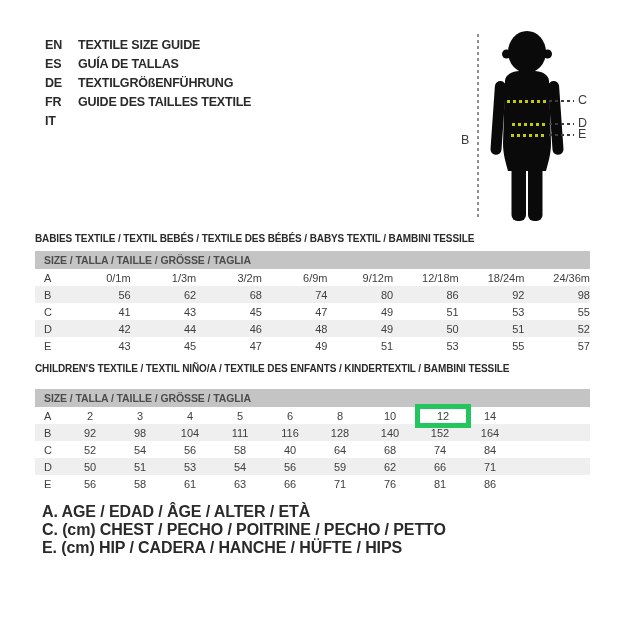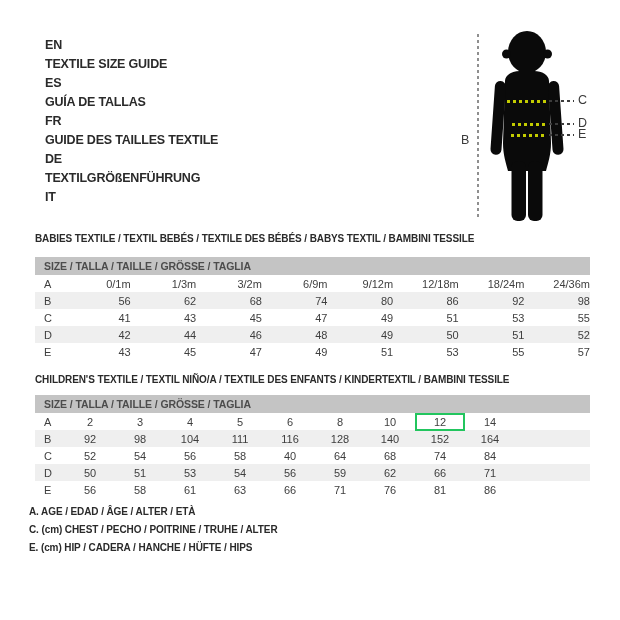--- a/index.html
+++ b/index.html
@@ -3,21 +3,21 @@
 <meta charset="utf-8">
 <style>
   html,body { margin:0; padding:0; }
   .page {
     position:relative; width:620px; height:620px; background:#ffffff;
     font-family:"Liberation Sans", sans-serif; color:#2e2e2e; overflow:hidden;
   }
 
   
   .lang-block { position:absolute; left:45px; top:36px; }
-  .lang-line { display:flex; font-weight:bold; font-size:12.5px; line-height:19px; letter-spacing:-0.2px; color:#2a2a2a;flex-direction:column; }
+  .lang-line { display:flex; font-weight:bold; font-size:12.5px; line-height:19px; letter-spacing:-0.2px; color:#2a2a2a; }
   .lang-code { width:33px; }
 
   
   .figure { position:absolute; left:450px; top:12px; width:170px; height:215px; }
   .silhouette { position:absolute; left:5px; top:13px; }
   .b-line { position:absolute; left:27px; top:22px; width:2px; height:185px;
     background:repeating-linear-gradient(180deg,#8f8f8f 0 3px,transparent 3px 6px); }
   .m-label { position:absolute; font-size:12.5px; color:#3a3a3a; line-height:14px; }
   .b-label { left:11px; top:121px; }
   .c-label { left:128px; top:81px; }
@@ -30,58 +30,58 @@
   .c-y { left:57px; top:88px;  width:40px; }
   .c-g { left:99px; top:88px;  width:25px; }
   .d-y { left:62px; top:111px; width:34px; }
   .d-g { left:99px; top:111px; width:25px; }
   .e-y { left:61px; top:122px; width:36px; }
   .e-g { left:99px; top:122px; width:25px; }
 
   
   .sec-title { position:absolute; left:35px; font-size:10px; font-weight:bold; letter-spacing:-0.1px; color:#2a2a2a; }
   .babies-title   { top:233px; }
-  .children-title { top:374px; }
+  .children-title { top:363px; }
   .size-table { position:absolute; left:35px; width:555px; font-size:11px; color:#3e3e3e; }
   .babies-table   { top:251px; }
   .children-table { top:389px; }
   .bar { height:18px; line-height:18px; background:#c4c4c4; color:#4c4c4c;
-         font-weight:bold; font-size:10.5px; letter-spacing:-0.1px; padding-left:9px;margin-top:6px; }
+         font-weight:bold; font-size:10.5px; letter-spacing:-0.1px; padding-left:9px; }
   .t-row { display:flex; height:17px; align-items:center; }
   .t-row.stripe { background:#efefef; }
   .c0 { width:30px; padding-left:9px; box-sizing:border-box; }
   .babies-table .cell { flex:1; text-align:right; }
   .children-table .cell { width:50px; text-align:center; }
-  .size-box { display:inline-block; width:46px; line-height:14px; border:2px solid #22c55e; background:#fff; }
-
-  
-  .legend { position:absolute; left:29px; top:503px; font-size:10px; font-weight:bold;
+  .size-box { display:inline-block; width:46px; line-height:14px; border:5px solid #22c55e; background:#fff; }
+
+  
+  .legend { position:absolute; left:42px; top:503px; font-size:16px; font-weight:bold;
             line-height:18px; letter-spacing:-0.1px; color:#2a2a2a; }
 </style>
 </head>
 <body>
 
 <div class="page">
 
   <div class="lang-block">
     <div class="lang-line">
       <span class="lang-code">EN</span>
       <span class="lang-text">TEXTILE SIZE GUIDE</span>
     </div>
     <div class="lang-line">
       <span class="lang-code">ES</span>
       <span class="lang-text">GUÍA DE TALLAS</span>
     </div>
     <div class="lang-line">
+      <span class="lang-code">DE</span>
+      <span class="lang-text">TEXTILGRÖßENFÜHRUNG</span>
+    </div>
+    <div class="lang-line">
       <span class="lang-code">FR</span>
       <span class="lang-text">GUIDE DES TAILLES TEXTILE</span>
-    </div>
-    <div class="lang-line">
-      <span class="lang-code">DE</span>
-      <span class="lang-text">TEXTILGRÖßENFÜHRUNG</span>
     </div>
     <div class="lang-line">
       <span class="lang-code">IT</span>
     </div>
   </div>
 
   <div class="figure">
     <svg class="silhouette" width="145" height="197" viewBox="0 0 145 197" fill="#0a0a0a">
       <ellipse cx="72" cy="27" rx="19" ry="21"></ellipse>
       <circle cx="51.5" cy="29" r="4.5"></circle>
@@ -231,17 +231,17 @@
           <div class="cell">71</div>
           <div class="cell">76</div>
           <div class="cell">81</div>
           <div class="cell">86</div>
         </div>
       </div>
   </div>
 
   <div class="legend">
     <div>A. AGE / EDAD / ÂGE / ALTER / ETÀ</div>
-    <div>C. (cm) CHEST / PECHO / POITRINE / TRUHE / ALTER</div>
+    <div>C. (cm) CHEST / PECHO / POITRINE / PECHO / PETTO</div>
     <div>E. (cm) HIP / CADERA / HANCHE / HÜFTE / HIPS</div>
   </div>
 
 </div>
 
 </body></html>

